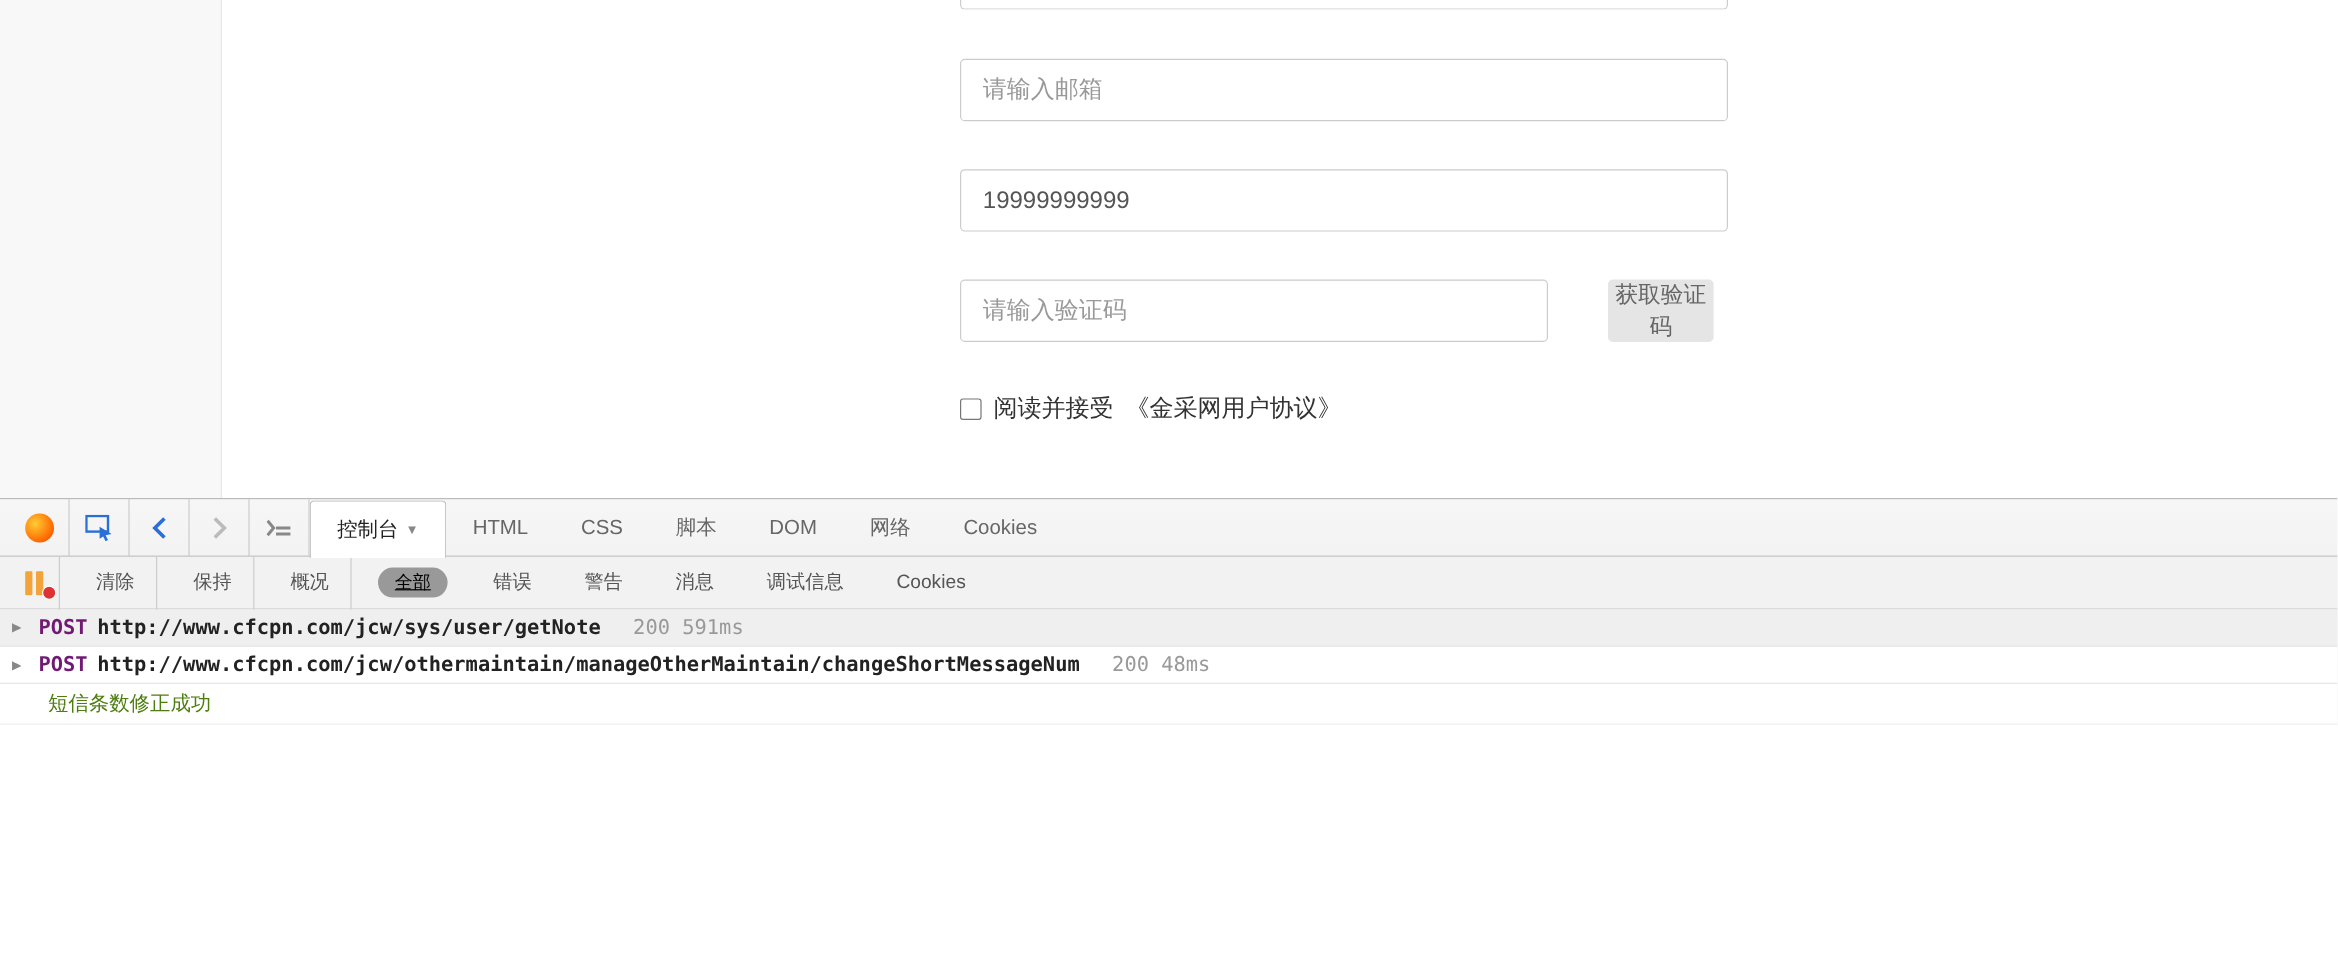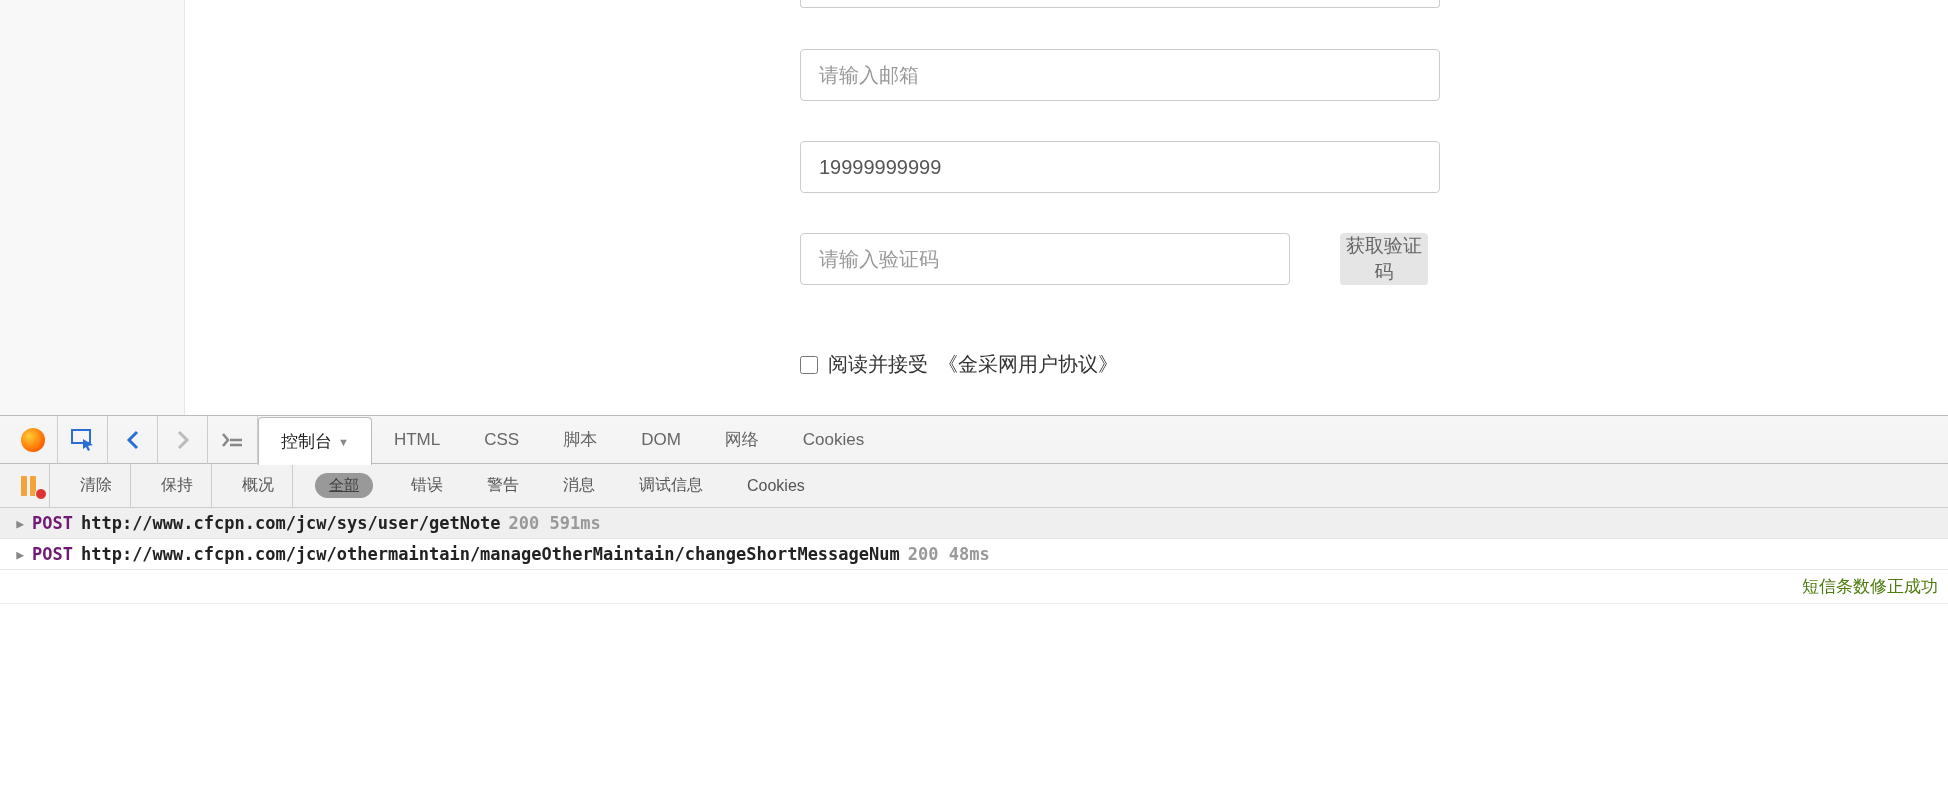--- a/index.html
+++ b/index.html
@@ -43,31 +43,30 @@
   .captcha-btn {
     width: 88px;
     height: 52px;
     background: #e5e5e5;
     border: none;
     border-radius: 4px;
     font-size: 19px;
     color: #666;
     cursor: pointer;
   }
-  .agree-row { margin-top: 66px; display: flex; align-items: center; gap: 10px; font-size: 20px; color: #333; }
+  .agree-row { margin-top: 42px; display: flex; align-items: center; gap: 10px; font-size: 20px; color: #333; }
   .agree-row input[type="checkbox"] { width: 18px; height: 18px; }
   .agree-link { color: #333; }
 
   
   .devtools {
     border-top: 1px solid #bbb;
     background: linear-gradient(#f6f6f6, #e9e9e9);
     font-size: 16px;
     position: relative;
-    text-align: right;
   }
   .devtools-tabs {
     display: flex;
     align-items: center;
     height: 48px;
     border-bottom: 1px solid #bbb;
     padding-left: 8px;
     gap: 0;
   }
   .dt-iconcell {
@@ -129,21 +128,21 @@
     padding: 0 18px;
     height: 44px;
     display: flex; align-items: center;
     color: #555;
     cursor: pointer;
     font-size: 16px;
     border-right: 1px solid #ccc;
   }
   .pill {
     background: #999;
-    color: #404040;
+    color: #000000;
     border-radius: 14px;
     padding: 3px 14px;
     font-size: 15px;
     margin: 0 10px;
     text-decoration: underline;
   }
   .sub-text {
     padding: 0 16px;
     color: #555;
     font-size: 16px;
@@ -157,21 +156,21 @@
   .log-row {
     display: flex; align-items: center;
     padding: 5px 10px;
     border-bottom: 1px solid #e6e6e6;
     gap: 8px;
   }
   .log-row.alt { background: #efefef; }
   .log-arrow { color: #888; font-size: 13px; width: 14px; }
   .log-method { font-weight: bold; color: #701a75; }
   .log-url { font-weight: bold; color: #222; }
-  .log-status { color: #999; margin-left: 0; font-weight: bold; }
+  .log-status { color: #999; margin-left: 19px; font-weight: normal; }
   .log-msg-row { padding: 5px 10px 5px 40px; color: #4d7c0f; font-family: Liberation Sans, sans-serif; font-size: 17px; border-bottom: 1px solid #eee;}
 </style>
 </head>
 <body>
 
 <div class="page-wrap">
   <div class="left-gutter"></div>
   <div class="form-area">
 
     <div class="input-row first">

